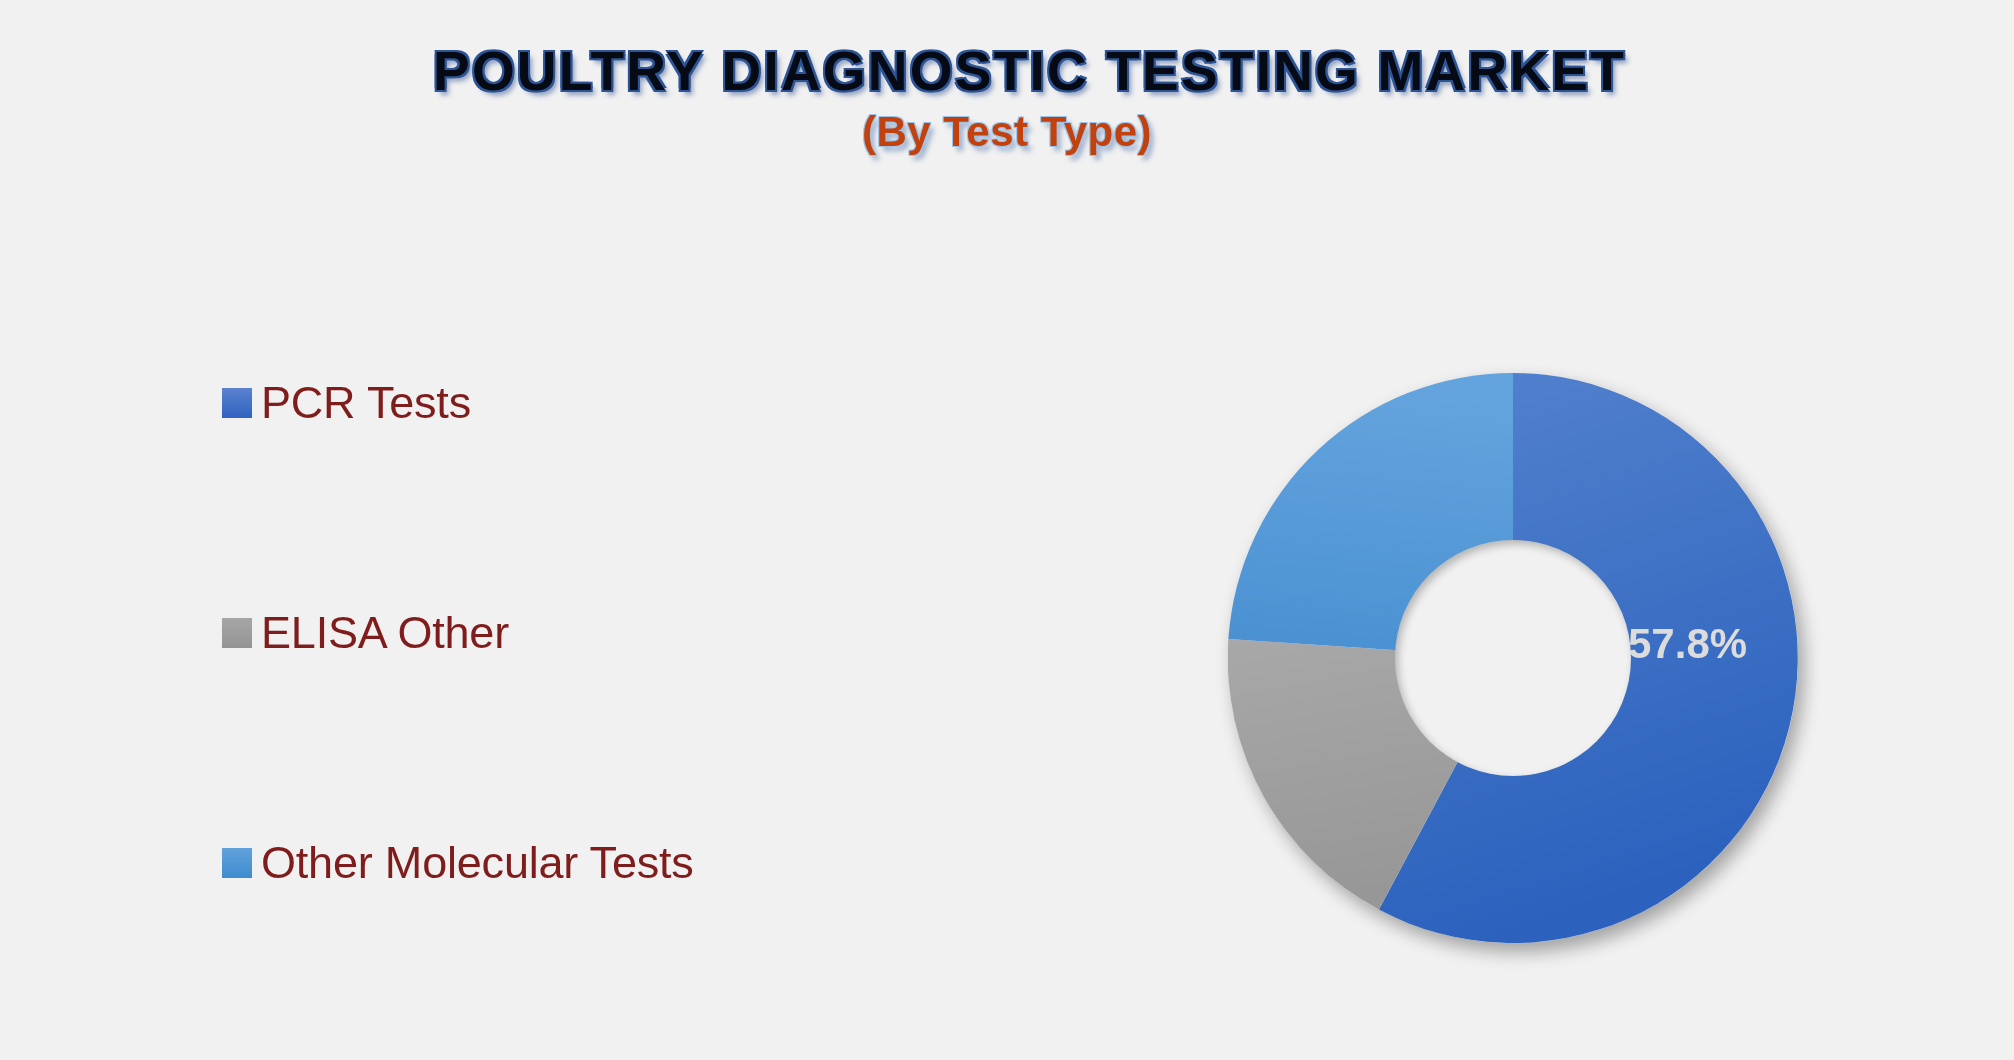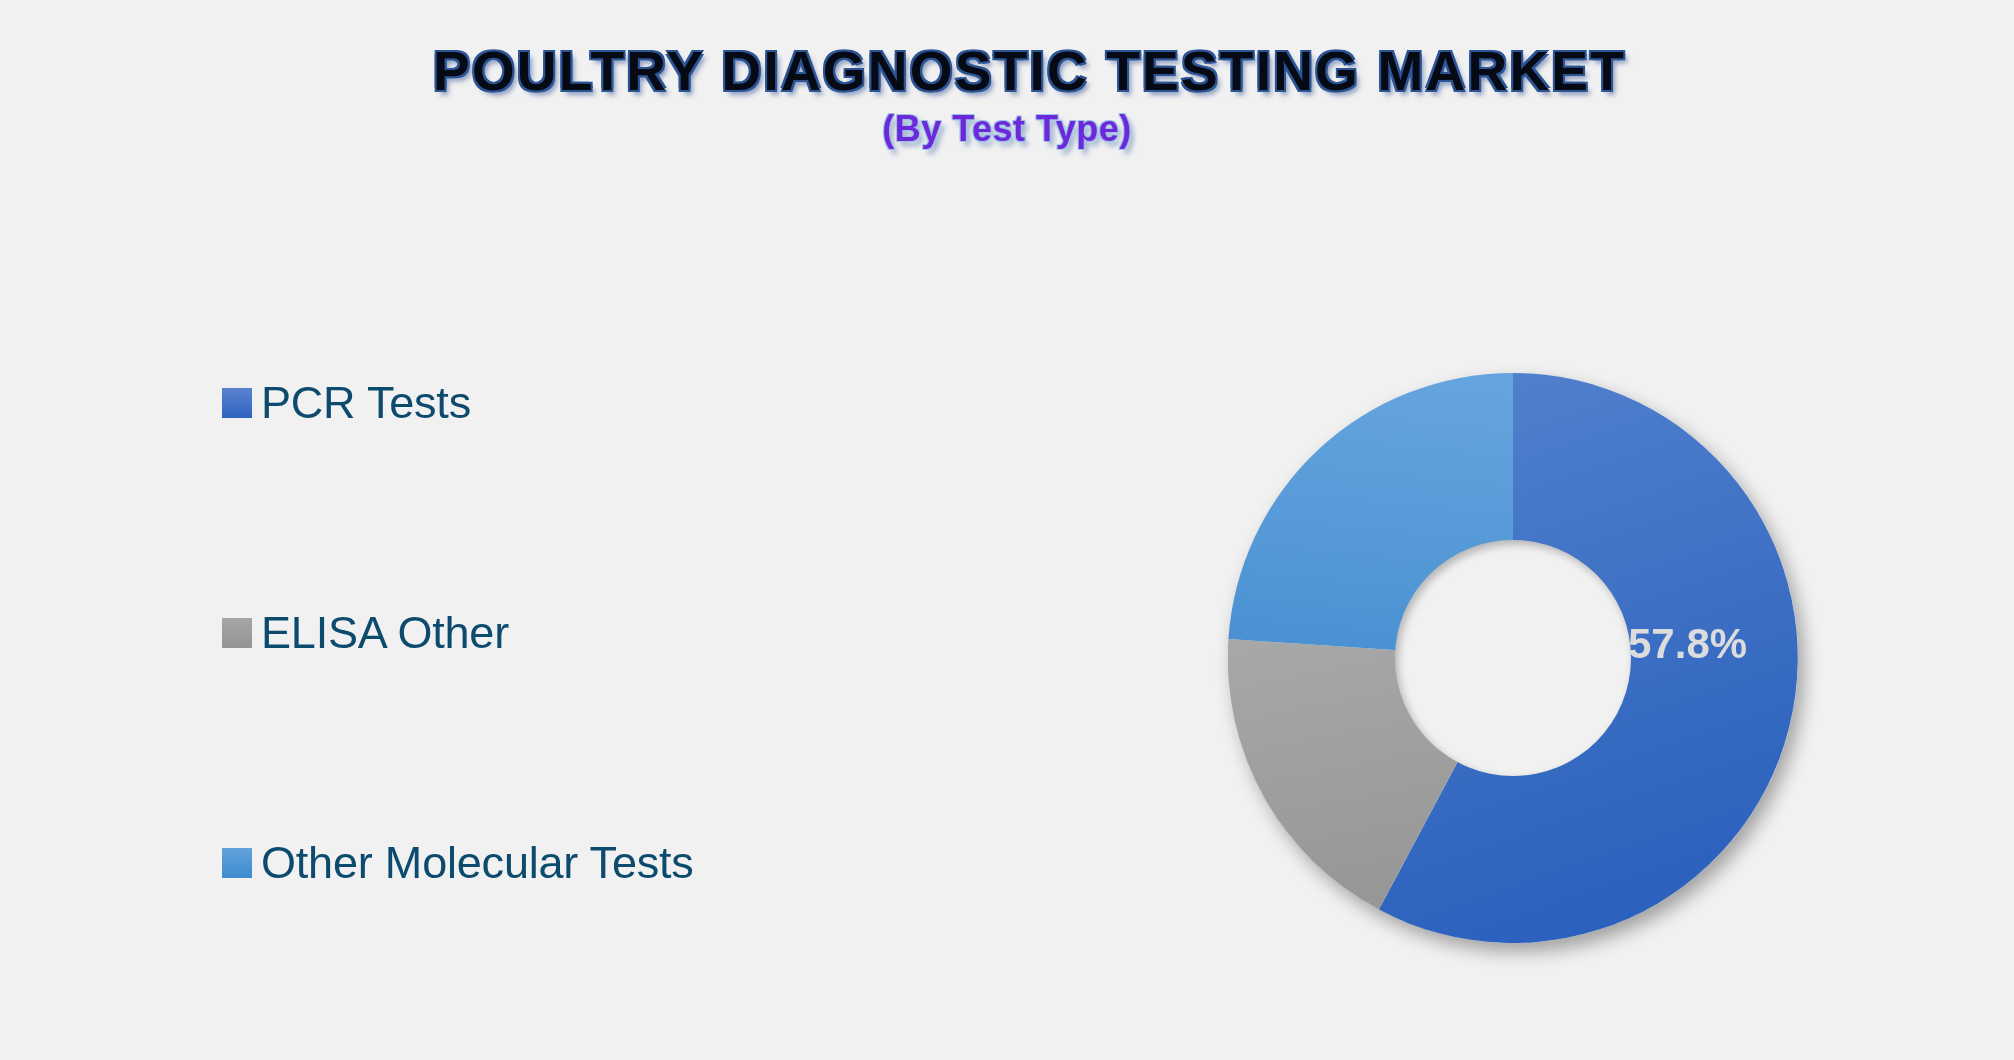--- a/index.html
+++ b/index.html
@@ -38,23 +38,23 @@
     text-shadow:
       -2px -2px 0 #2d5596,
        2px -2px 0 #2d5596,
       -2px  2px 0 #2d5596,
        2px  2px 0 #2d5596,
        4px  5px 5px rgba(60,90,150,0.55);
     white-space: nowrap;
     padding-left: 45px;
   }
   .chart-subtitle {
-    font-size: 36px;
+    font-size: 42px;
     font-weight: bold;
-    color: #6d28d9;
+    color: #c2410c;
     margin: 12px 0 0 0;
     letter-spacing: 0.5px;
     text-shadow:
       -1px -1px 0 #9ec3e8,
        1px -1px 0 #9ec3e8,
       -1px  1px 0 #9ec3e8,
        1px  1px 0 #9ec3e8,
        4px  5px 5px rgba(70,110,170,0.5);
     white-space: nowrap;
   }
@@ -73,21 +73,21 @@
   }
   .legend-item:last-child { margin-bottom: 0; }
   .legend-swatch {
     width: 30px;
     height: 30px;
     flex: 0 0 30px;
     margin-right: 9px;
   }
   .legend-label {
     font-size: 45px;
-    color: #0c4a6e;
+    color: #7f1d1d;
     white-space: nowrap;
     letter-spacing: -0.2px;
   }
 
   
   .donut-wrap {
     position: absolute;
     left: 1228px;
     top: 373px;
     width: 570px;

